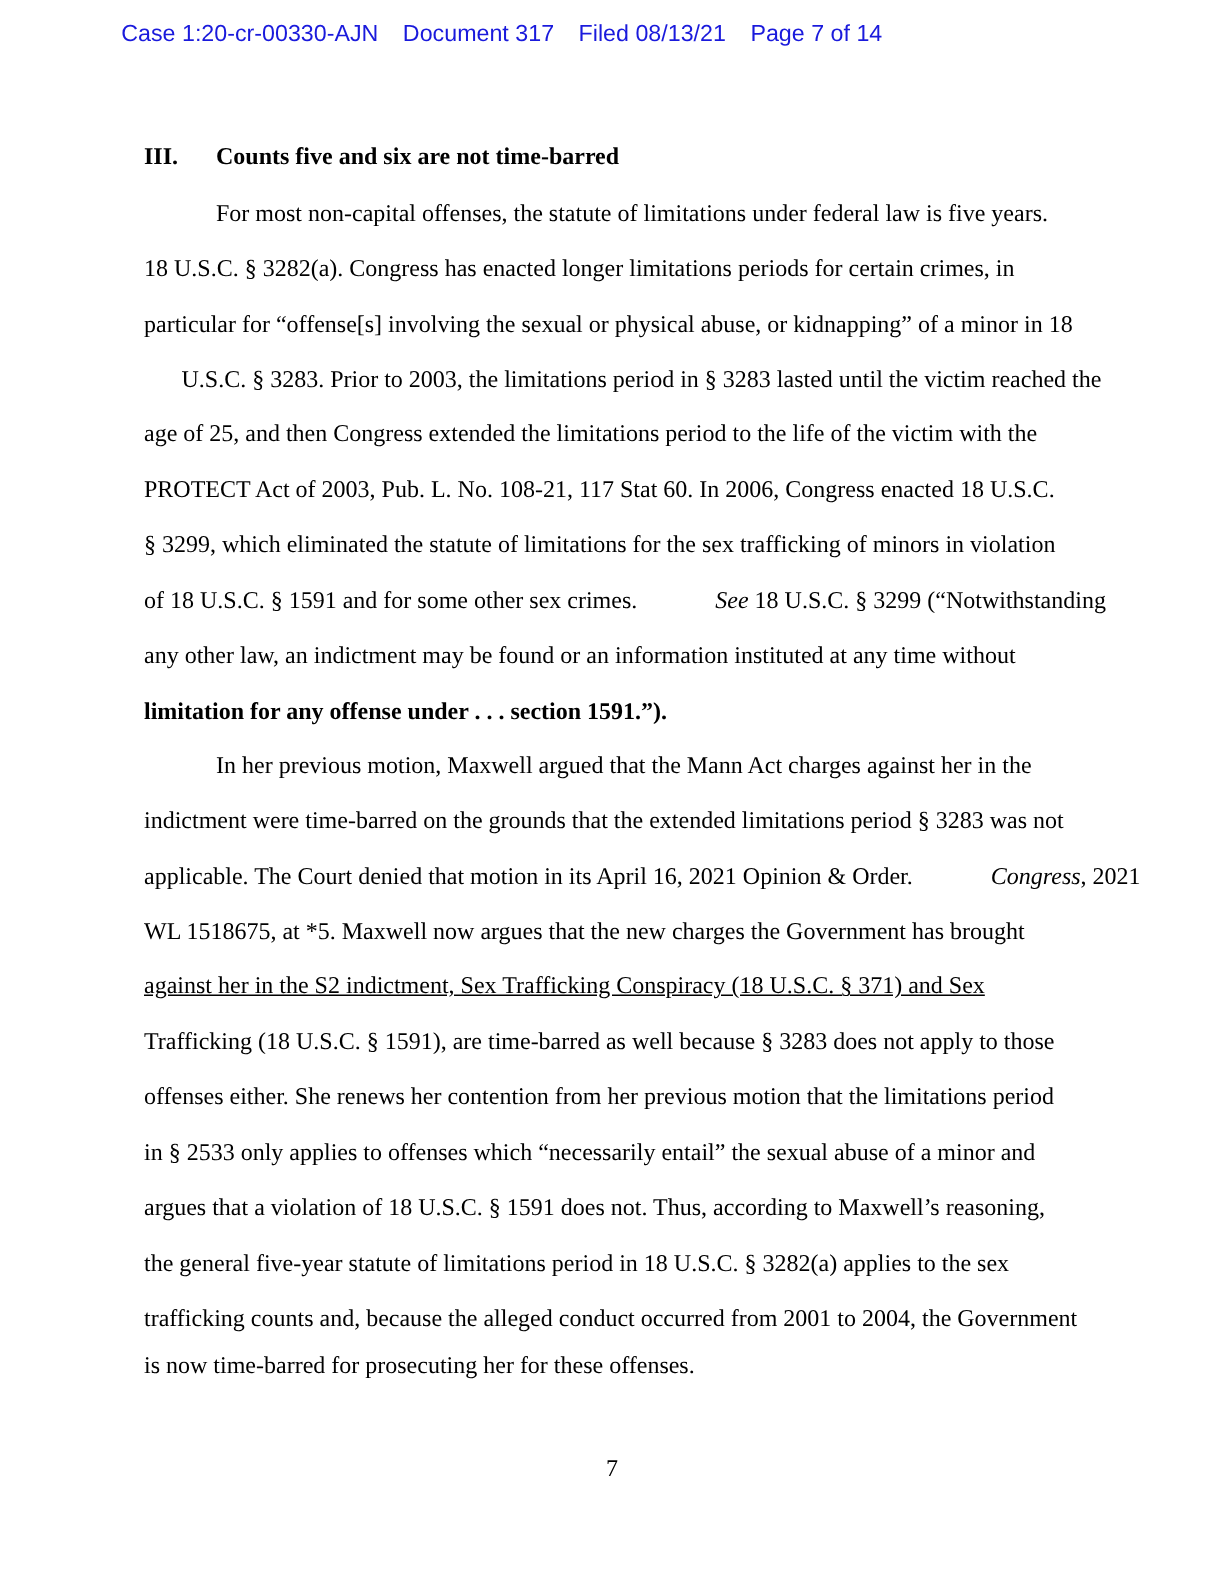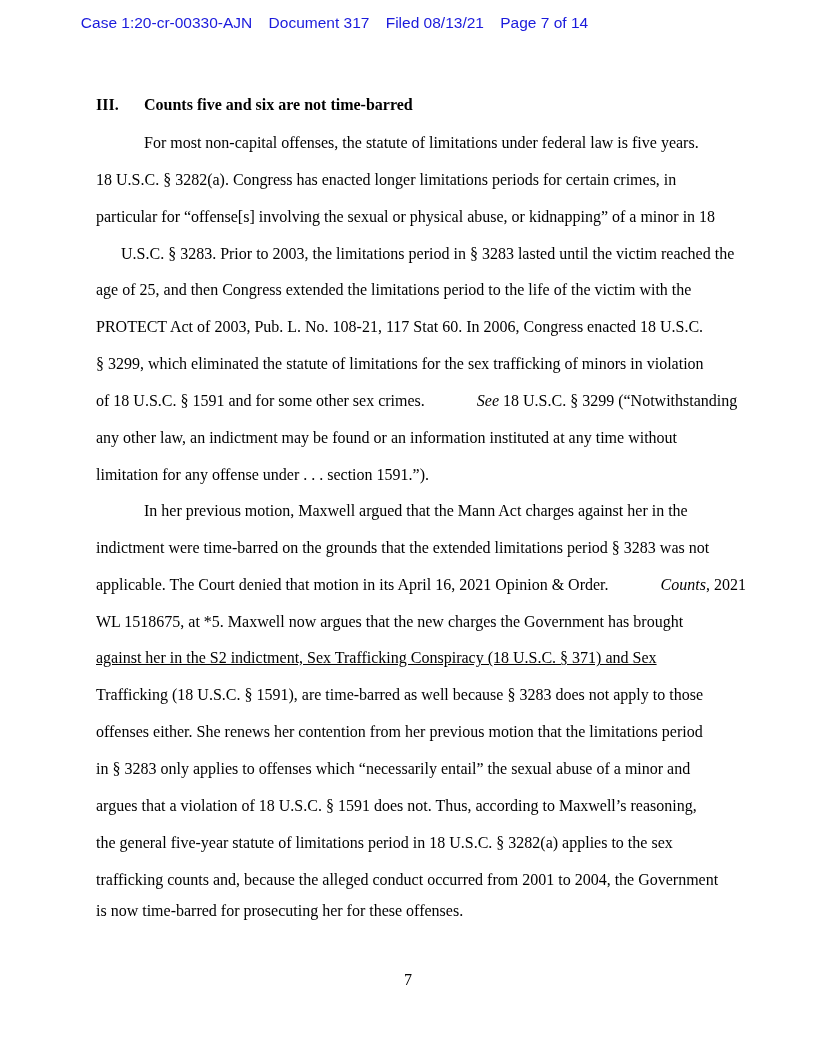--- a/index.html
+++ b/index.html
@@ -45,31 +45,31 @@
       <div>
         <div class="line indent" style="top: 133px;">For most non-capital offenses, the statute of limitations under federal law is five years.</div>
         <div class="line" style="top: 169.85px;">18 U.S.C. § 3282(a).  Congress has enacted longer limitations periods for certain crimes, in</div>
         <div class="line" style="top: 206.7px;">particular for “offense[s] involving the sexual or physical abuse, or kidnapping” of a minor in 18</div>
         <div class="line" style="top: 243.55px; margin-left: 25px;">U.S.C. § 3283.  Prior to 2003, the limitations period in § 3283 lasted until the victim reached the</div>
         <div class="line" style="top: 280.4px;">age of 25, and then Congress extended the limitations period to the life of the victim with the</div>
         <div class="line" style="top: 317.25px;">PROTECT Act of 2003, Pub. L. No. 108-21, 117 Stat 60.  In 2006, Congress enacted 18 U.S.C.</div>
         <div class="line" style="top: 354.1px;">§ 3299, which eliminated the statute of limitations for the sex trafficking of minors in violation</div>
         <div class="line" style="top: 390.95px;"><span>of 18 U.S.C. § 1591 and for some other sex crimes.  </span><i>See</i><span> 18 U.S.C. § 3299 (“Notwithstanding</span></div>
         <div class="line" style="top: 427.8px;">any other law, an indictment may be found or an information instituted at any time without</div>
-        <div class="line" style="top: 464.65px;">limitation for any offense under . . . section 1591.”).</div>
+        <div class="line" style="top: 464.65px; font-weight: bold;">limitation for any offense under . . . section 1591.”).</div>
       </div>
       <div>
         <div class="line indent" style="top: 501px;">In her previous motion, Maxwell argued that the Mann Act charges against her in the</div>
         <div class="line" style="top: 537.85px;">indictment were time-barred on the grounds that the extended limitations period § 3283 was not</div>
-        <div class="line" style="top: 574.7px;"><span>applicable.  The Court denied that motion in its April 16, 2021 Opinion &amp; Order.  </span><i>Counts</i><span>, 2021</span></div>
+        <div class="line" style="top: 574.7px;"><span>applicable.  The Court denied that motion in its April 16, 2021 Opinion &amp; Order.  </span><i>Congress</i><span>, 2021</span></div>
         <div class="line" style="top: 611.55px;">WL 1518675, at *5.  Maxwell now argues that the new charges the Government has brought</div>
         <div class="line" style="top: 648.4px; text-decoration: underline;">against her in the S2 indictment, Sex Trafficking Conspiracy (18 U.S.C. § 371) and Sex</div>
         <div class="line" style="top: 685.25px;">Trafficking (18 U.S.C. § 1591), are time-barred as well because § 3283 does not apply to those</div>
         <div class="line" style="top: 722.1px;">offenses either.   She renews her contention from her previous motion that the limitations period</div>
-        <div class="line" style="top: 758.95px;">in § 3283 only applies to offenses which “necessarily entail” the sexual abuse of a minor and</div>
+        <div class="line" style="top: 758.95px;">in § 2533 only applies to offenses which “necessarily entail” the sexual abuse of a minor and</div>
         <div class="line" style="top: 795.8px;">argues that a violation of 18 U.S.C. § 1591 does not.  Thus, according to Maxwell’s reasoning,</div>
         <div class="line" style="top: 832.65px;">the general five-year statute of limitations period in 18 U.S.C. § 3282(a) applies to the sex</div>
         <div class="line" style="top: 869.5px;">trafficking counts and, because the alleged conduct occurred from 2001 to 2004, the Government</div>
         <div class="line" style="top: 901px;">is now time-barred for prosecuting her for these offenses.</div>
       </div>
     </div>
 </div>
 
 <div class="page-num">7</div>
 

